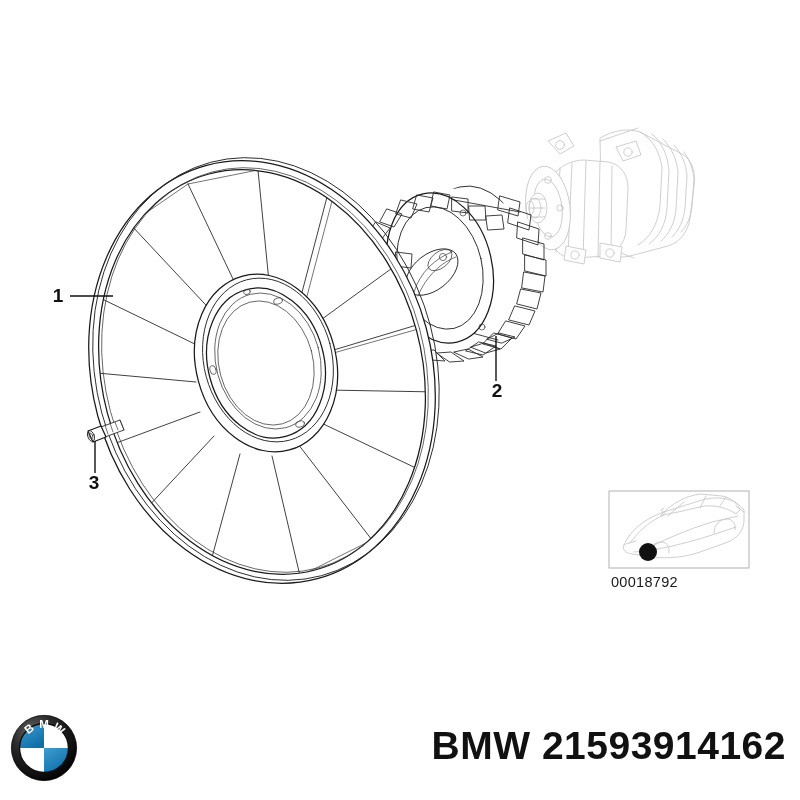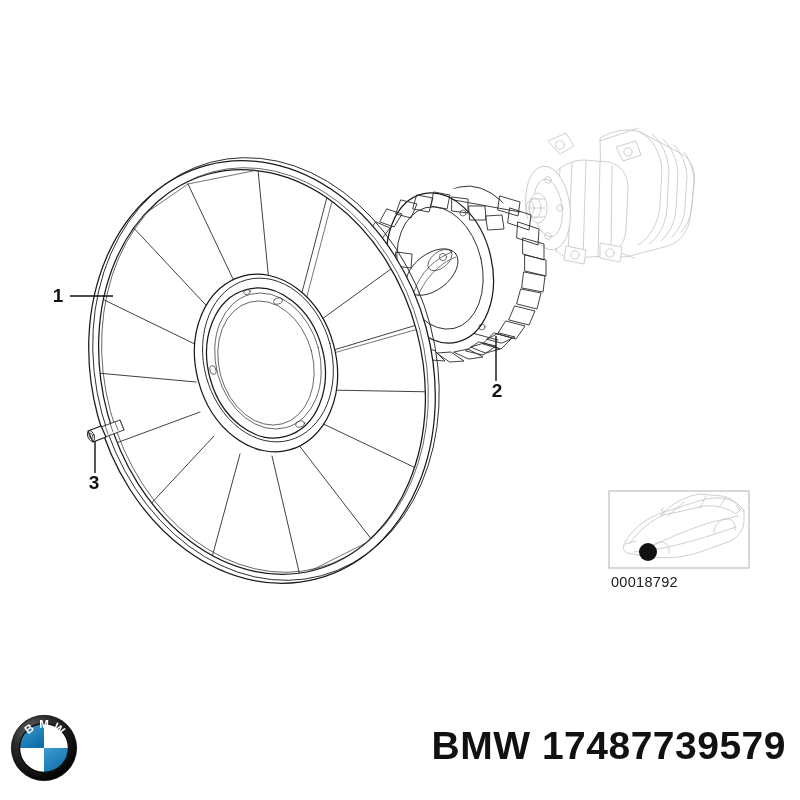--- a/index.html
+++ b/index.html
@@ -386,16 +386,16 @@
       <path d="M14 50 L50 50 L50 86 A36 36 0 0 1 14 50 Z" fill="#ffffff"></path>
       <circle cx="50" cy="50" r="36" fill="none" stroke="#0d0d0d" stroke-width="2"></circle>
 
       <g fill="#ffffff" font-family="'Liberation Sans', sans-serif" font-size="17" font-weight="bold">
         <text x="50" y="50" text-anchor="middle" transform="rotate(-38 50 50) translate(0 -30)">B</text>
         <text x="50" y="50" text-anchor="middle" transform="rotate(0 50 50) translate(0 -30)">M</text>
         <text x="50" y="50" text-anchor="middle" transform="rotate(38 50 50) translate(0 -30)">W</text>
       </g>
     </svg>
 
-    <div id="footer-caption">BMW 17487739579</div>
+    <div id="footer-caption">BMW 21593914162</div>
   </div>
 
 </div>
 
 </body></html>

